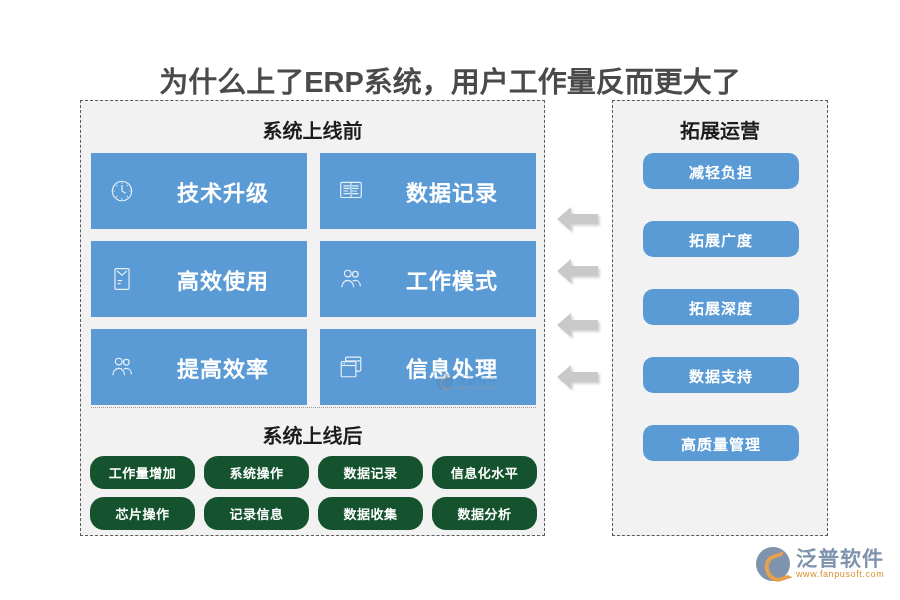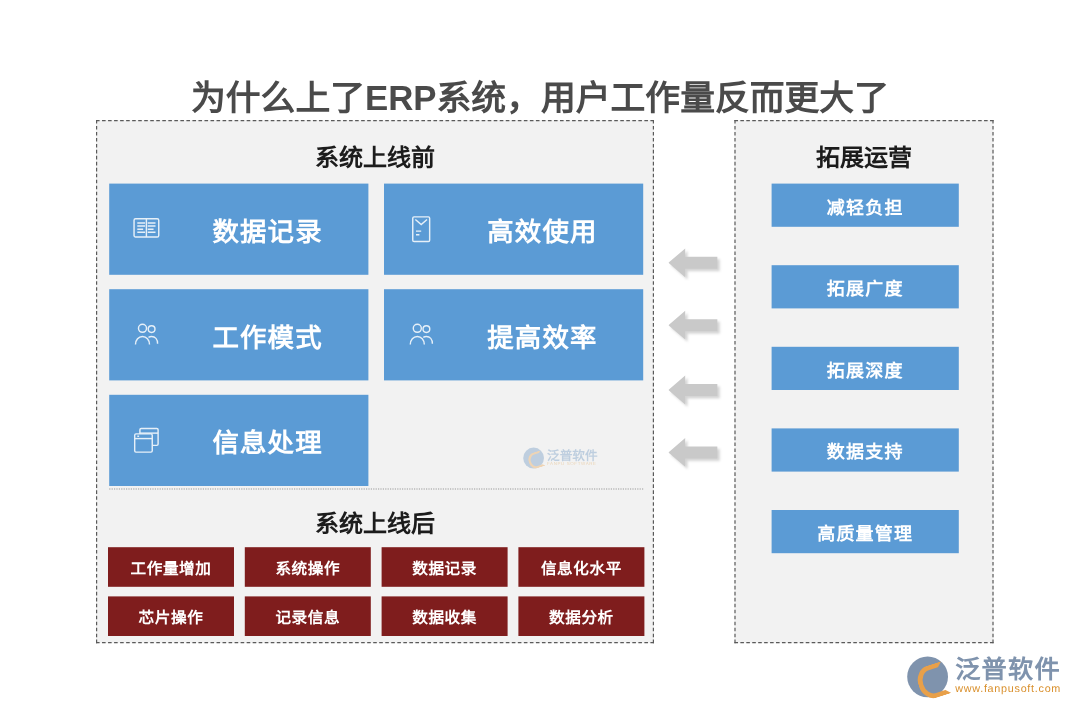--- a/index.html
+++ b/index.html
@@ -84,41 +84,43 @@
   
   .tag-grid{
     position:absolute;left:9px;top:355px;
     width:447px;
     display:grid;
     grid-template-columns:repeat(4,1fr);
     grid-auto-rows:33px;
     column-gap:9px;row-gap:8px;
   }
   .tag{
-    background:#7f1d1d;
+    background:#14532d;
     display:flex;align-items:center;justify-content:center;
     font-size:13px;font-weight:bold;color:#ffffff;
     white-space:nowrap;
     letter-spacing:.5px;
+    border-radius:14px;
   }
 
   
   .right-list{
     position:absolute;left:30px;top:52px;
     width:156px;
     display:flex;flex-direction:column;
     gap:32px;
   }
   .right-bar{
     height:36px;
     background:#5b9bd5;
     display:flex;align-items:center;justify-content:center;
     font-size:15px;font-weight:bold;color:#ffffff;
     white-space:nowrap;
     letter-spacing:1px;
+    border-radius:10px;
   }
 
   
   .arrow{
     position:absolute;
     width:41px;height:30px;
     filter:drop-shadow(2px 2px 1px rgba(0,0,0,.17));
   }
   .arrow svg{display:block;width:41px;height:30px;}
   #arrow-1{left:557px;top:204px;}
@@ -178,20 +180,31 @@
 <div id="stage">
 
   <div class="page-title">为什么上了ERP系统，用户工作量反而更大了</div>
 
   <div class="panel" id="panel-left">
 
     <div class="panel-title" id="left-title">系统上线前</div>
 
     <div class="blue-grid">
 
+      <div class="blue-card">
+        <span class="ico">
+          <svg viewBox="0 0 24 24" fill="none" stroke="#ffffff" stroke-width="1.1">
+            <circle cx="12" cy="12" r="9"></circle>
+            <path d="M12 6.5v5.5l3.4 2"></path>
+            <path d="M12 4.2v1.1M12 18.7v1.1M4.2 12h1.1M18.7 12h1.1"></path>
+            <path d="M6.6 6.6l.8.8M16.6 16.6l.8.8M17.4 6.6l-.8.8M7.4 16.6l-.8.8"></path>
+          </svg>
+        </span>
+        <span class="cap">技术升级</span>
+      </div>
 
       <div class="blue-card">
         <span class="ico">
           <svg viewBox="0 0 24 24" fill="none" stroke="#ffffff" stroke-width="1.1">
             <rect x="2.5" y="4" width="19" height="14" rx="1.2"></rect>
             <path d="M5 7.2h6M5 9.6h6M5 12h4.5M5 14.4h6"></path>
             <path d="M13 7.2h6M13 9.6h6M13 12h4.5M13 14.4h6"></path>
             <path d="M12 4v14"></path>
           </svg>
         </span>

